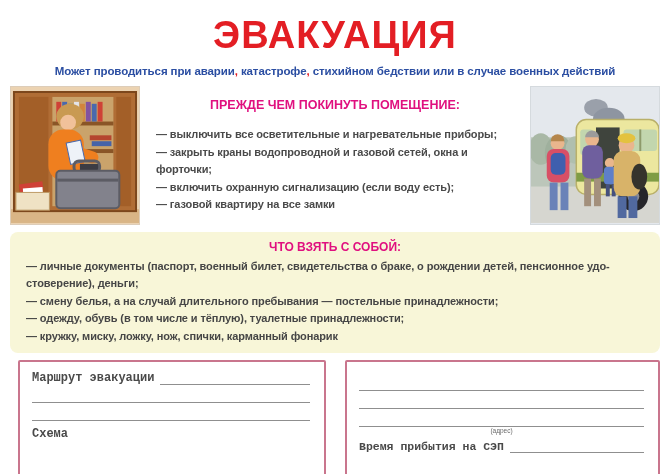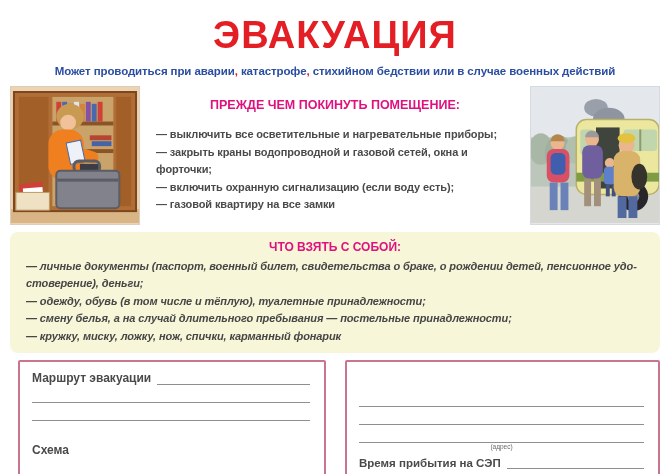--- a/index.html
+++ b/index.html
@@ -60,21 +60,21 @@
     letter-spacing:-0.1px;
   }
   
   .yellow{
     margin:7px 10px 0 10px;
     background:#f8f6d8;
     border-radius:8px;
     padding:6px 16px 8px 16px;
   }
   .yellow .section-heading{margin:2px 0 4px 0;font-size:12px;}
-  .yellow .plain-list{padding:0;font-style:italic;}
+  .yellow .plain-list{padding:0;}
   .yellow .plain-list li{color:#464646;line-height:17.4px;}
   
   .forms{
     display:flex;
     gap:19px;
     margin-top:7px;
     padding:0 10px 0 18px;
     height:124px;
   }
   .form-box{
@@ -85,20 +85,21 @@
     box-sizing:border-box;
     overflow:hidden;
   }
   .form-box.left{width:308px;flex:none;}
   .form-box.right{flex:1;}
   .form-label{
     font-size:12px;
     font-weight:bold;
     color:#4a4a4a;
     white-space:nowrap;
+    font-family:Liberation Mono, monospace;
   }
   .form-row{display:flex;align-items:flex-end;}
   .fill-line{
     flex:1;
     border-bottom:1.3px solid #8f8f8f;
     height:13px;
     margin-left:6px;
   }
   .full-line{
     border-bottom:1.3px solid #8f8f8f;
@@ -114,21 +115,21 @@
     transform:scaleX(0.88);
     transform-origin:left center;
   }
   .address-hint{
     text-align:center;
     font-size:6.5px;
     color:#6a6a6a;
     height:8px;
     line-height:8px;
   }
-  .mt4{margin-top:4px;} .mt6{margin-top:22px;}
+  .mt4{margin-top:4px;} .mt6{margin-top:6px;}
 </style>
 </head>
 <body>
 
 <div class="title">ЭВАКУАЦИЯ</div>
 <div class="subtitle">Может проводиться при аварии<span class="red-comma">,</span> катастрофе<span class="red-comma">,</span> стихийном бедствии или в случае военных действий</div>
 
 <div class="mid">
 
   <div class="illus">
@@ -218,22 +219,22 @@
       <rect x="88" y="110" width="9" height="22" fill="#51699f"></rect>
       <rect x="99" y="110" width="9" height="22" fill="#51699f"></rect>
     </svg>
   </div>
 </div>
 
 <div class="yellow">
   <div class="section-heading">ЧТО ВЗЯТЬ С СОБОЙ:</div>
   <ul class="plain-list">
     <li>— личные документы (паспорт, военный билет, свидетельства о браке, о рождении детей, пенсионное удо-стоверение), деньги;</li>
+    <li>— смену белья, а на случай длительного пребывания — постельные принадлежности;</li>
     <li>— одежду, обувь (в том числе и тёплую), туалетные принадлежности;</li>
-    <li>— смену белья, а на случай длительного пребывания — постельные принадлежности;</li>
     <li>— кружку, миску, ложку, нож, спички, карманный фонарик</li>
   </ul>
 </div>
 
 <div class="forms">
 
   <div class="form-box left">
     <div class="form-row">
       <span class="form-label">Маршрут эвакуации</span>
       <span class="fill-line"></span>

